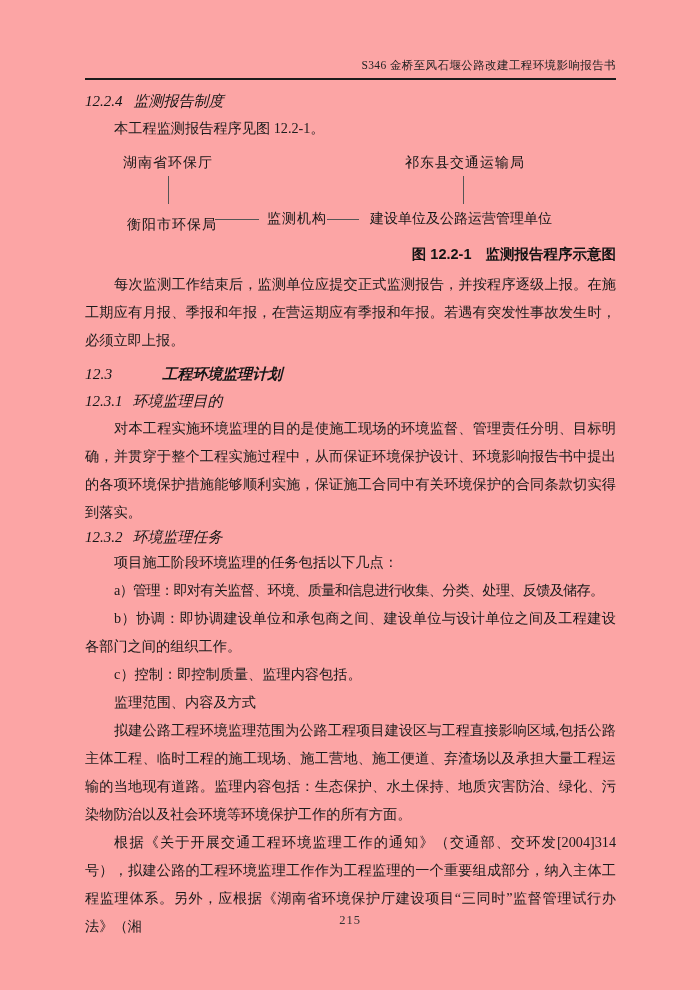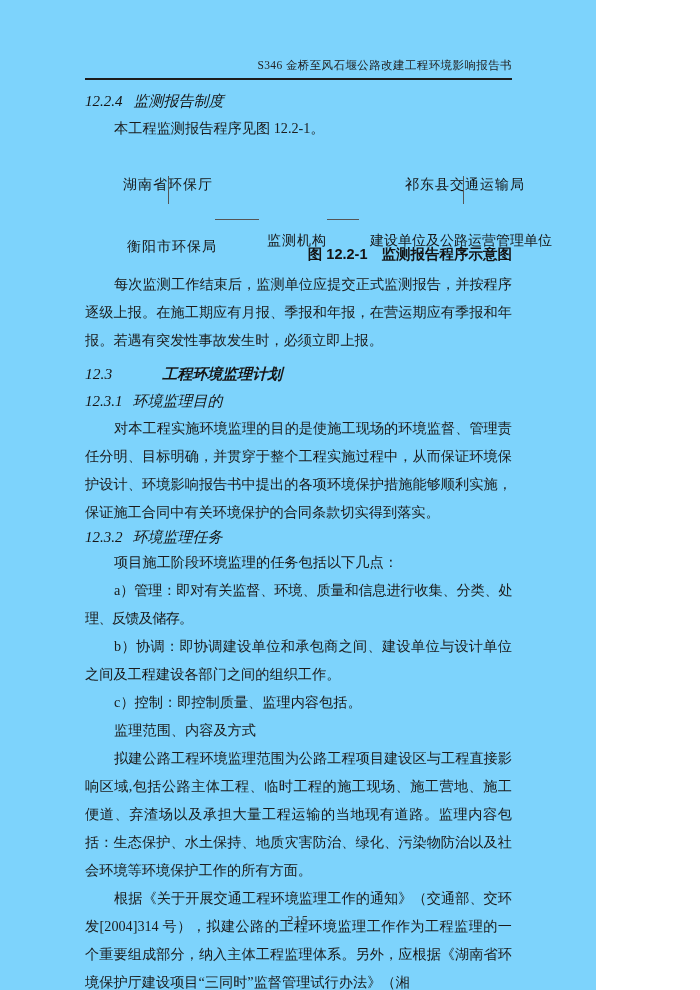--- a/index.html
+++ b/index.html
@@ -1,19 +1,19 @@
 <!DOCTYPE html>
 <html><head>
 <meta charset="utf-8">
 <style>
   html,body { margin:0; padding:0; background:#ffffff; }
   .page {
     position:relative;
-    width:596px; height:990px;
-    background:#7dd3fc;
+    width:700px; height:990px;
+    background:#fca5a5;
     color:#1d1d1d;
     font-family:"Liberation Serif","DejaVu Serif",serif;
     overflow:hidden;
   }
   .content { position:absolute; left:85px; right:84px; top:0; }
 
   .running-head {
     padding-top:58px;
     padding-bottom:5px;
     text-align:right;
@@ -39,21 +39,21 @@
     line-height:28px;
     text-align:justify;
     text-indent:2.05em;
     color:#1b1b1b;
   }
   p.mt2 { margin-top:2px; }
   p.mt4 { margin-top:4px; }
   p.tight { letter-spacing:-0.75px; }
 
   .fig { position:relative; height:86px; margin-top:10px; font-size:14px; color:#161616; }
-  .fig .node { position:absolute; white-space:nowrap; letter-spacing:1px;margin-top:22px; }
+  .fig .node { position:absolute; white-space:nowrap; letter-spacing:1px; }
   .fig .vline { position:absolute; width:0; border-left:1px solid #555; height:28px; top:24px; }
   .fig .hline { position:absolute; height:0; border-top:1px solid #555; top:67px; }
 
   .figcap {
     margin-top:4px;
     text-align:right;
     font-weight:bold;
     font-family:"Liberation Sans","DejaVu Sans",sans-serif;
     font-size:14.5px;
     line-height:24px;

